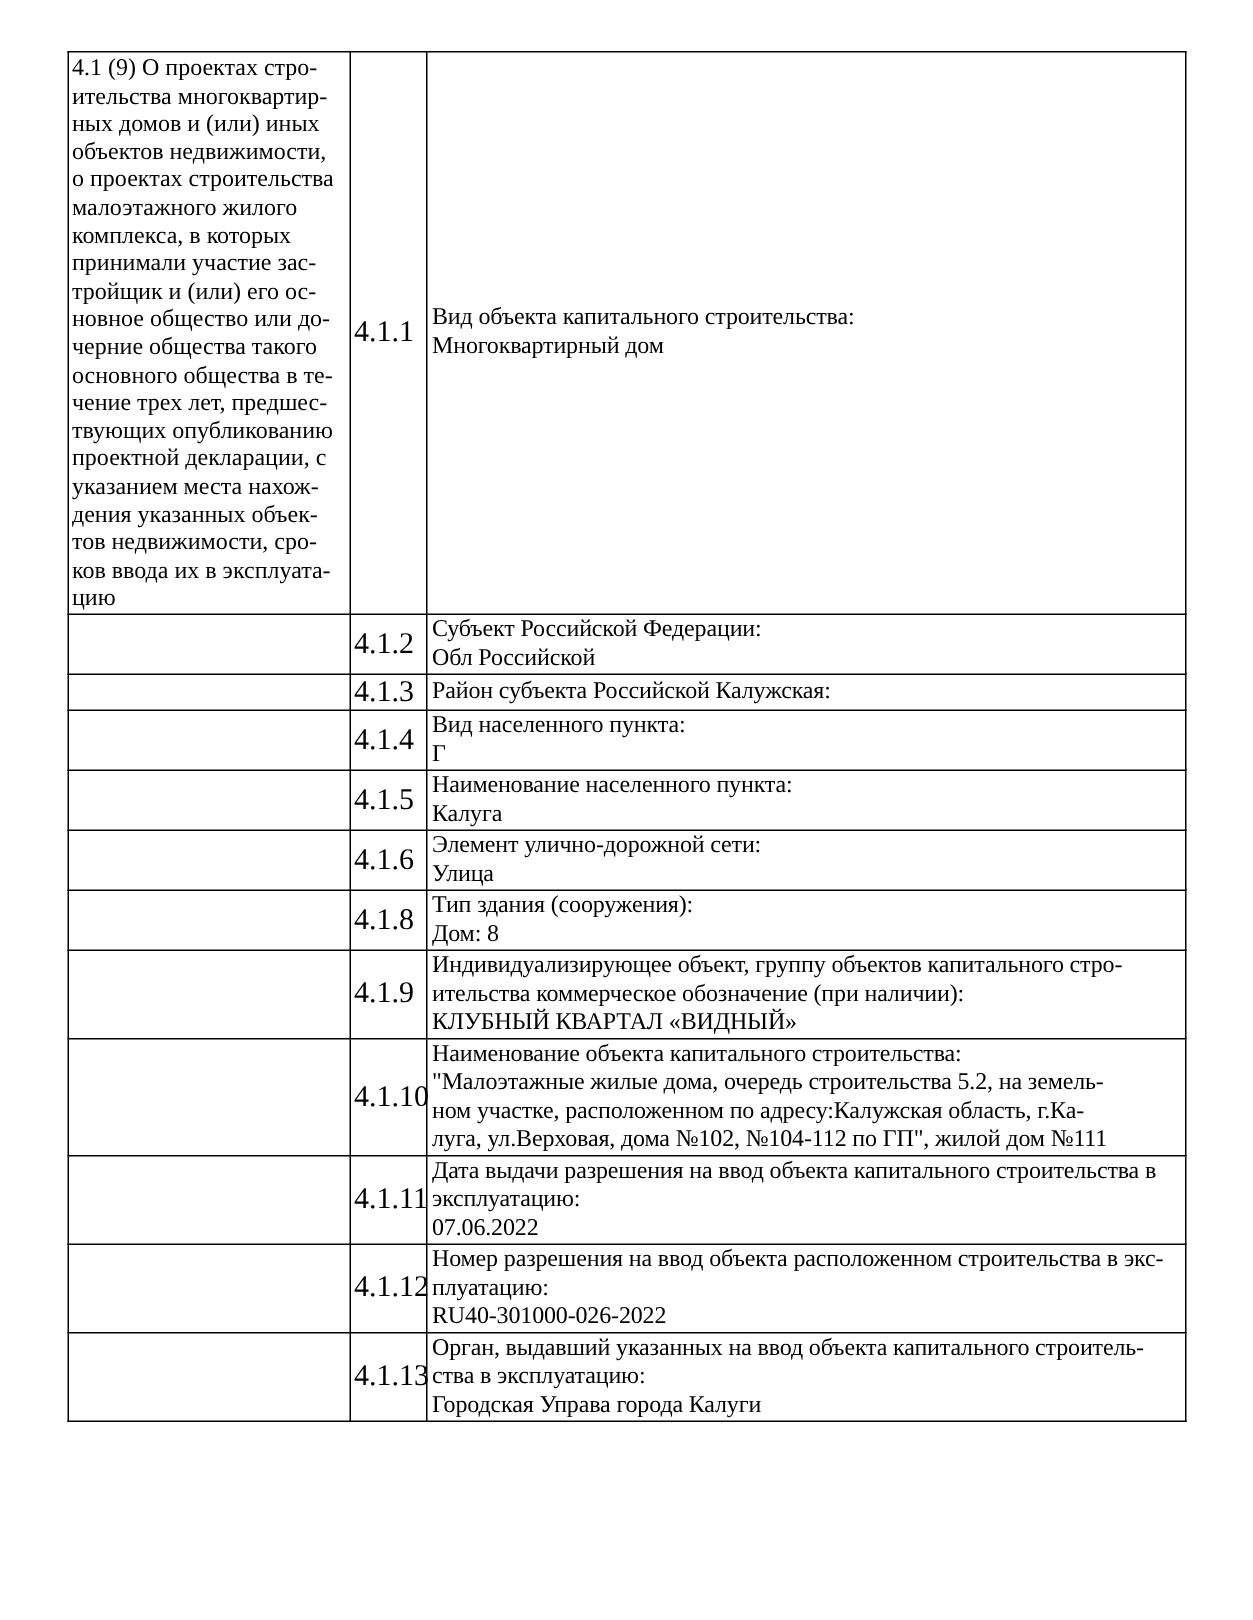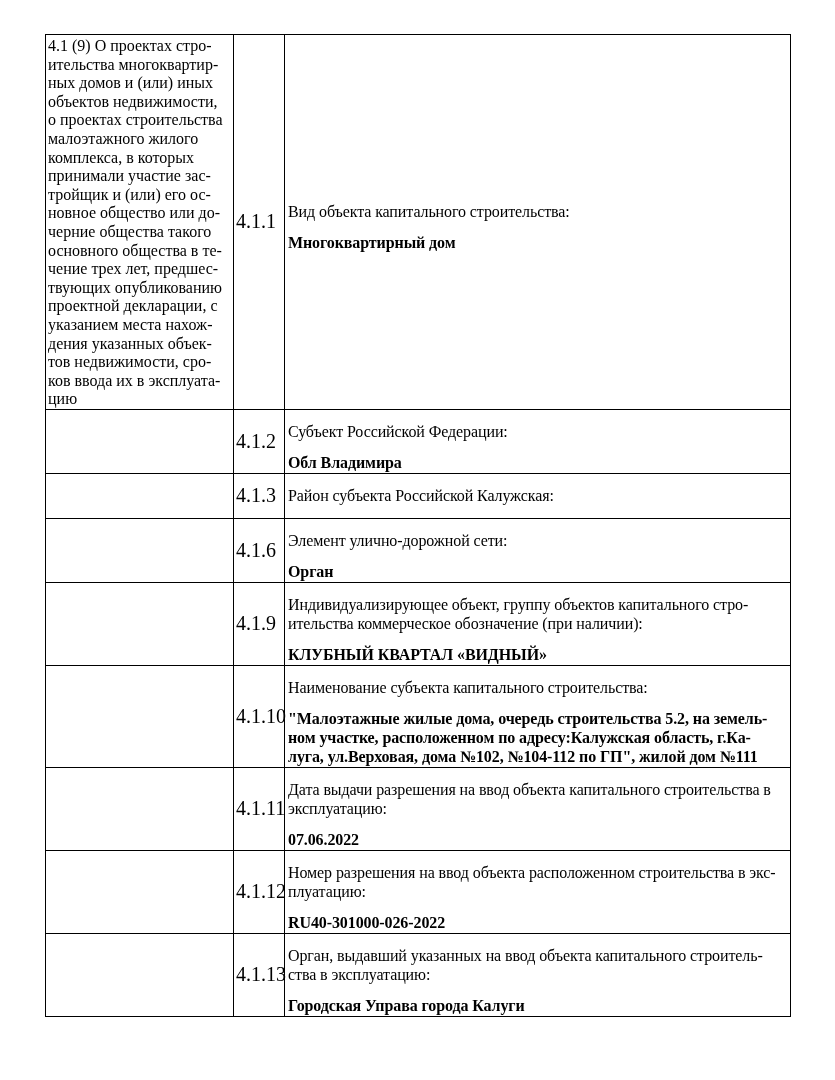--- a/index.html
+++ b/index.html
@@ -33,24 +33,23 @@
     text-align: left;
   }
   td.c-val {
     font-size: 16px;
     padding: 0 2px 1px 3px;
     letter-spacing: -0.1px;
   }
   .label, .value {
     line-height: 19px;
     white-space: pre-line;
-    margin-top: 12px;
   }
   .value .pfx { font-weight: normal; }
-  .value .val { font-weight: bold; }
+  .value .val { font-weight: normal; }
 </style>
 </head>
 <body>
 
 <div class="page">
   <table class="decl">
     <colgroup>
         <col class="c1">
         <col class="c2">
         <col class="c3">
@@ -85,61 +84,85 @@
         <div class="label">Вид объекта капитального строительства:</div>
         <div class="value"><span class="pfx"></span><span class="val">Многоквартирный дом</span></div>
       </td>
     </tr>
 
     <tr>
       <td class="c-left"></td>
       <td class="c-num">4.1.2</td>
       <td class="c-val">
         <div class="label">Субъект Российской Федерации:</div>
-        <div class="value"><span class="pfx"></span><span class="val">Обл Владимира</span></div>
+        <div class="value"><span class="pfx"></span><span class="val">Обл Российской</span></div>
       </td>
     </tr>
 
     <tr>
       <td class="c-left"></td>
       <td class="c-num">4.1.3</td>
       <td class="c-val">
         <div class="label">Район субъекта Российской Калужская:</div>
         <div class="value"><span class="pfx"></span><span class="val"></span></div>
       </td>
     </tr>
 
+    <tr>
+      <td class="c-left"></td>
+      <td class="c-num">4.1.4</td>
+      <td class="c-val">
+        <div class="label">Вид населенного пункта:</div>
+        <div class="value"><span class="pfx"></span><span class="val">Г</span></div>
+      </td>
+    </tr>
 
+    <tr>
+      <td class="c-left"></td>
+      <td class="c-num">4.1.5</td>
+      <td class="c-val">
+        <div class="label">Наименование населенного пункта:</div>
+        <div class="value"><span class="pfx"></span><span class="val">Калуга</span></div>
+      </td>
+    </tr>
 
     <tr>
       <td class="c-left"></td>
       <td class="c-num">4.1.6</td>
       <td class="c-val">
         <div class="label">Элемент улично-дорожной сети:</div>
-        <div class="value"><span class="pfx"></span><span class="val">Орган</span></div>
+        <div class="value"><span class="pfx"></span><span class="val">Улица</span></div>
       </td>
     </tr>
 
 
+    <tr>
+      <td class="c-left"></td>
+      <td class="c-num">4.1.8</td>
+      <td class="c-val">
+        <div class="label">Тип здания (сооружения):</div>
+        <div class="value"><span class="pfx">Дом: </span><span class="val">8</span></div>
+      </td>
+    </tr>
 
     <tr>
       <td class="c-left"></td>
       <td class="c-num">4.1.9</td>
       <td class="c-val">
         <div class="label">Индивидуализирующее объект, группу объектов капитального стро-
 ительства коммерческое обозначение (при наличии):</div>
         <div class="value"><span class="pfx"></span><span class="val">КЛУБНЫЙ КВАРТАЛ «ВИДНЫЙ»</span></div>
       </td>
     </tr>
 
     <tr>
       <td class="c-left"></td>
       <td class="c-num">4.1.10</td>
       <td class="c-val">
-        <div class="label">Наименование субъекта капитального строительства:</div>
+        <div class="label">Наименование объекта капитального строительства:</div>
         <div class="value"><span class="pfx"></span><span class="val">"Малоэтажные жилые дома, очередь строительства 5.2, на земель-
 ном участке, расположенном по адресу:Калужская область, г.Ка-
 луга, ул.Верховая, дома №102, №104-112 по ГП", жилой дом №111</span></div>
       </td>
     </tr>
 
     <tr>
       <td class="c-left"></td>
       <td class="c-num">4.1.11</td>
       <td class="c-val">

